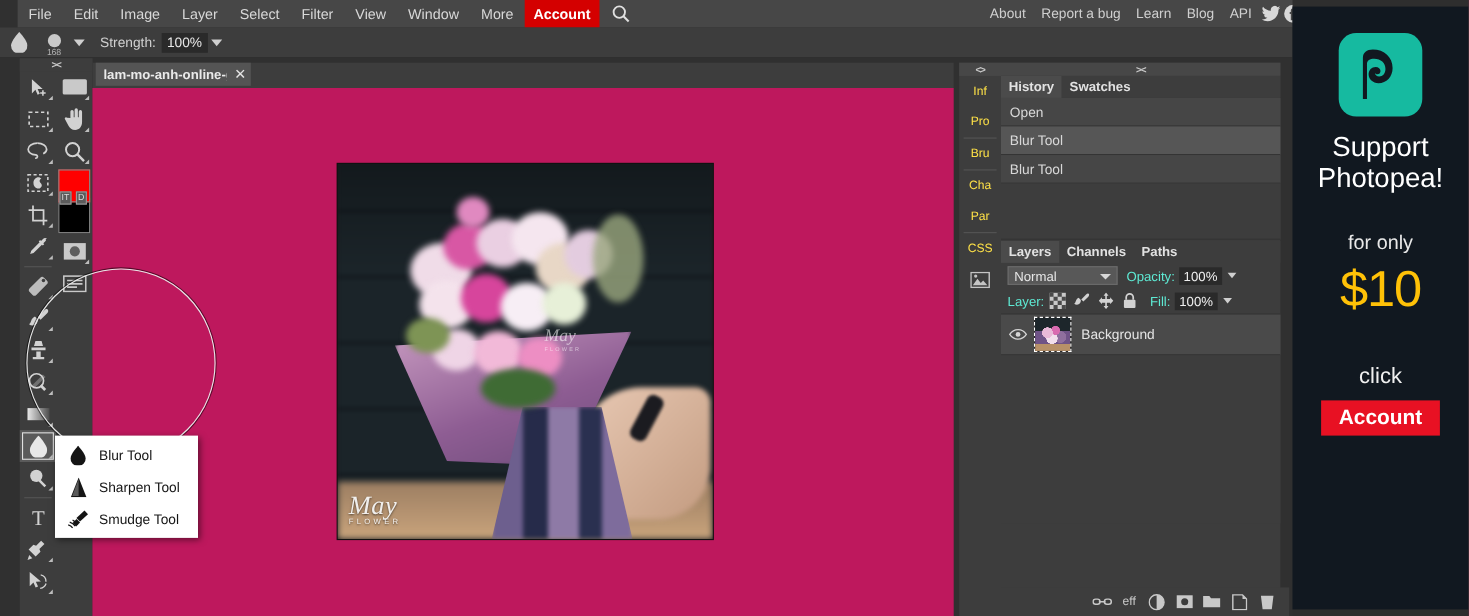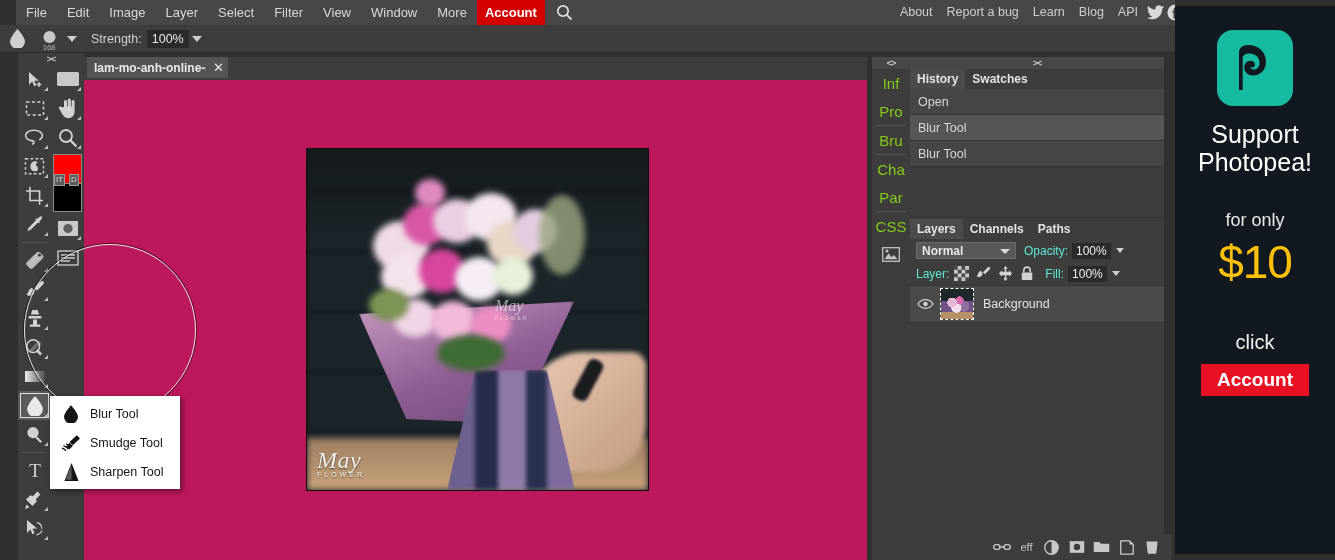--- a/index.html
+++ b/index.html
@@ -94,40 +94,40 @@
   .ph-wm2{position:absolute;left:188px;top:148px;color:rgba(255,255,255,.55);
          font-family:"Liberation Serif",serif;font-style:italic;font-size:16px;}
   .ph-wm2 small{display:block;font-style:normal;font-family:"Liberation Sans",sans-serif;
          font-size:5px;letter-spacing:2px;text-align:center;}
 
   
   .railcol{position:absolute;left:872px;top:57px;width:38px;height:503px;background:#3d3d3d;}
   .rail-top{height:12px;display:flex;align-items:center;justify-content:center;color:#c9c9c9;
             font-size:9px;font-weight:bold;letter-spacing:-1px;background:#474747;}
   .rail-item{height:28px;display:flex;align-items:center;justify-content:center;
-             color:#84cc16;font-size:15px;text-align:right;}
+             color:#fde047;font-size:11px;text-align:right;}
   .rail-sep{height:1px;background:#555;margin:0 4px;}
 
   
   .panels{position:absolute;left:910px;top:57px;width:254px;height:503px;background:#3d3d3d;}
   .pan-collapse{height:12px;display:flex;align-items:center;justify-content:center;color:#c9c9c9;
                 font-size:9px;font-weight:bold;letter-spacing:-1px;background:#474747;}
   .tabrow{display:flex;height:20px;background:#3d3d3d;}
   .ptab{font-size:12px;color:#e2e2e2;font-weight:bold;padding:0 7px;display:flex;align-items:center;height:20px;}
   .ptab.active{background:#4b4b4b;}
   .histlist{background:#3d3d3d;}
   .hist-item{height:25px;display:flex;align-items:center;padding-left:8px;font-size:12.5px;
              color:#d8d8d8;border-bottom:1px solid #343434;background:#464646;}
   .hist-item.cur{background:#565656;}
   .hist-blank{height:50px;background:#3d3d3d;border-bottom:1px solid #343434;}
 
   .layers-head{margin-top:1px;}
   .lay-row{display:flex;align-items:center;height:23px;padding-left:6px;}
   .blend{width:100px;height:17px;background:#585858;border:1px solid #6c6c6c;color:#e6e6e6;
-         font-size:12px;display:flex;align-items:center;padding-left:5px;position:relative;box-sizing:border-box;font-weight:bold;}
+         font-size:12px;display:flex;align-items:center;padding-left:5px;position:relative;box-sizing:border-box;}
   .blend .bc{position:absolute;right:5px;top:6px;width:0;height:0;
              border-left:5px solid transparent;border-right:5px solid transparent;border-top:5px solid #d8d8d8;}
   .lbl{color:#5eead4;font-size:12px;margin-left:8px;}
   .numbox{background:#2a2a2a;color:#eee;font-size:12px;padding:1px 4px;margin-left:4px;}
   .minicaret{width:0;height:0;border-left:4px solid transparent;border-right:4px solid transparent;
              border-top:5px solid #cfcfcf;margin-left:5px;}
   .lock-ic{width:20px;height:18px;display:flex;align-items:center;justify-content:center;margin-left:2px;}
 
   .layerlist{background:#3d3d3d;height:190px;border-top:1px solid #333;}
   .layer-item{display:flex;align-items:center;height:36px;background:#4a4a4a;border-bottom:1px solid #333;}
@@ -435,36 +435,36 @@
     <div class="fly-item">
       <span class="fly-ic">
         <svg width="14" height="18" viewBox="0 0 15 19">
             <path fill="#151515" d="M7.5 0C7.5 0 0 8.2 0 12.4A7.5 7.5 0 0 0 15 12.4C15 8.2 7.5 0 7.5 0z"></path>
           </svg>
       </span>
       <span class="fly-txt">Blur Tool</span>
     </div>
     <div class="fly-item">
       <span class="fly-ic">
+        <svg width="15" height="18" viewBox="0 0 15 18">
+            <path fill="#151515" d="M7.5 0 14.6 18H0.4z"></path>
+            <path fill="#5a5a5a" d="M7.5 1.5 7.5 16.8 1.6 16.8z"></path>
+          </svg>
+      </span>
+      <span class="fly-txt">Sharpen Tool</span>
+    </div>
+    <div class="fly-item">
+      <span class="fly-ic">
         <svg width="20" height="18" viewBox="0 0 20 18">
             <path fill="#151515" d="M17.8 1.2 10.5 8l3.2 3.2 7.3-6.8z" transform="translate(-2,0)"></path>
             <path fill="#151515" d="M8.6 8.8 5 12.4l3.2 3.2 3.6-3.6z"></path>
             <path stroke="#151515" stroke-width="1.2" fill="none" d="M1 14.2c1.6.4 3 1.2 4 2.6M2.4 11.6c2 .6 3.8 1.8 5 3.6M5 9.8c2 .8 3.6 2.2 4.6 4"></path>
           </svg>
       </span>
       <span class="fly-txt">Smudge Tool</span>
-    </div>
-    <div class="fly-item">
-      <span class="fly-ic">
-        <svg width="15" height="18" viewBox="0 0 15 18">
-            <path fill="#151515" d="M7.5 0 14.6 18H0.4z"></path>
-            <path fill="#5a5a5a" d="M7.5 1.5 7.5 16.8 1.6 16.8z"></path>
-          </svg>
-      </span>
-      <span class="fly-txt">Sharpen Tool</span>
     </div>
   </div>
 
   <div class="railcol">
     <div class="rail-top">&lt;&gt;</div>
     <div class="rail-item">Inf</div>
     <div class="rail-item">Pro</div>
     <div class="rail-sep"></div>
     <div class="rail-item">Bru</div>
     <div class="rail-sep"></div>

